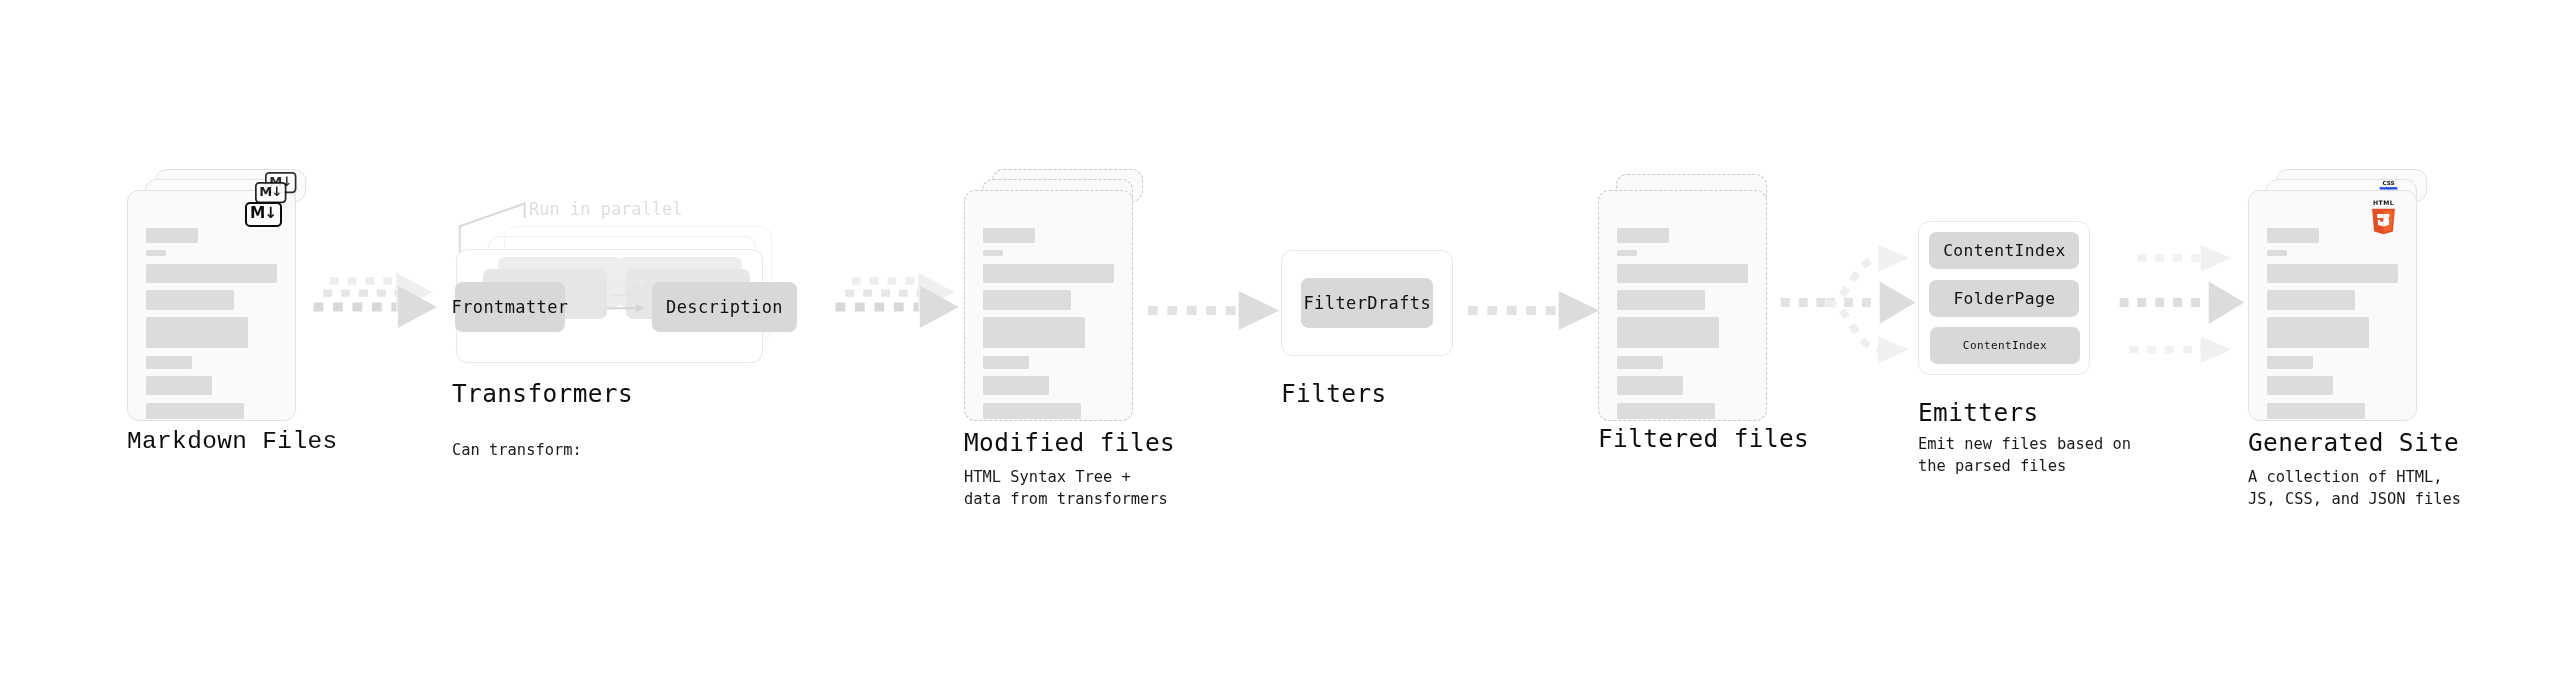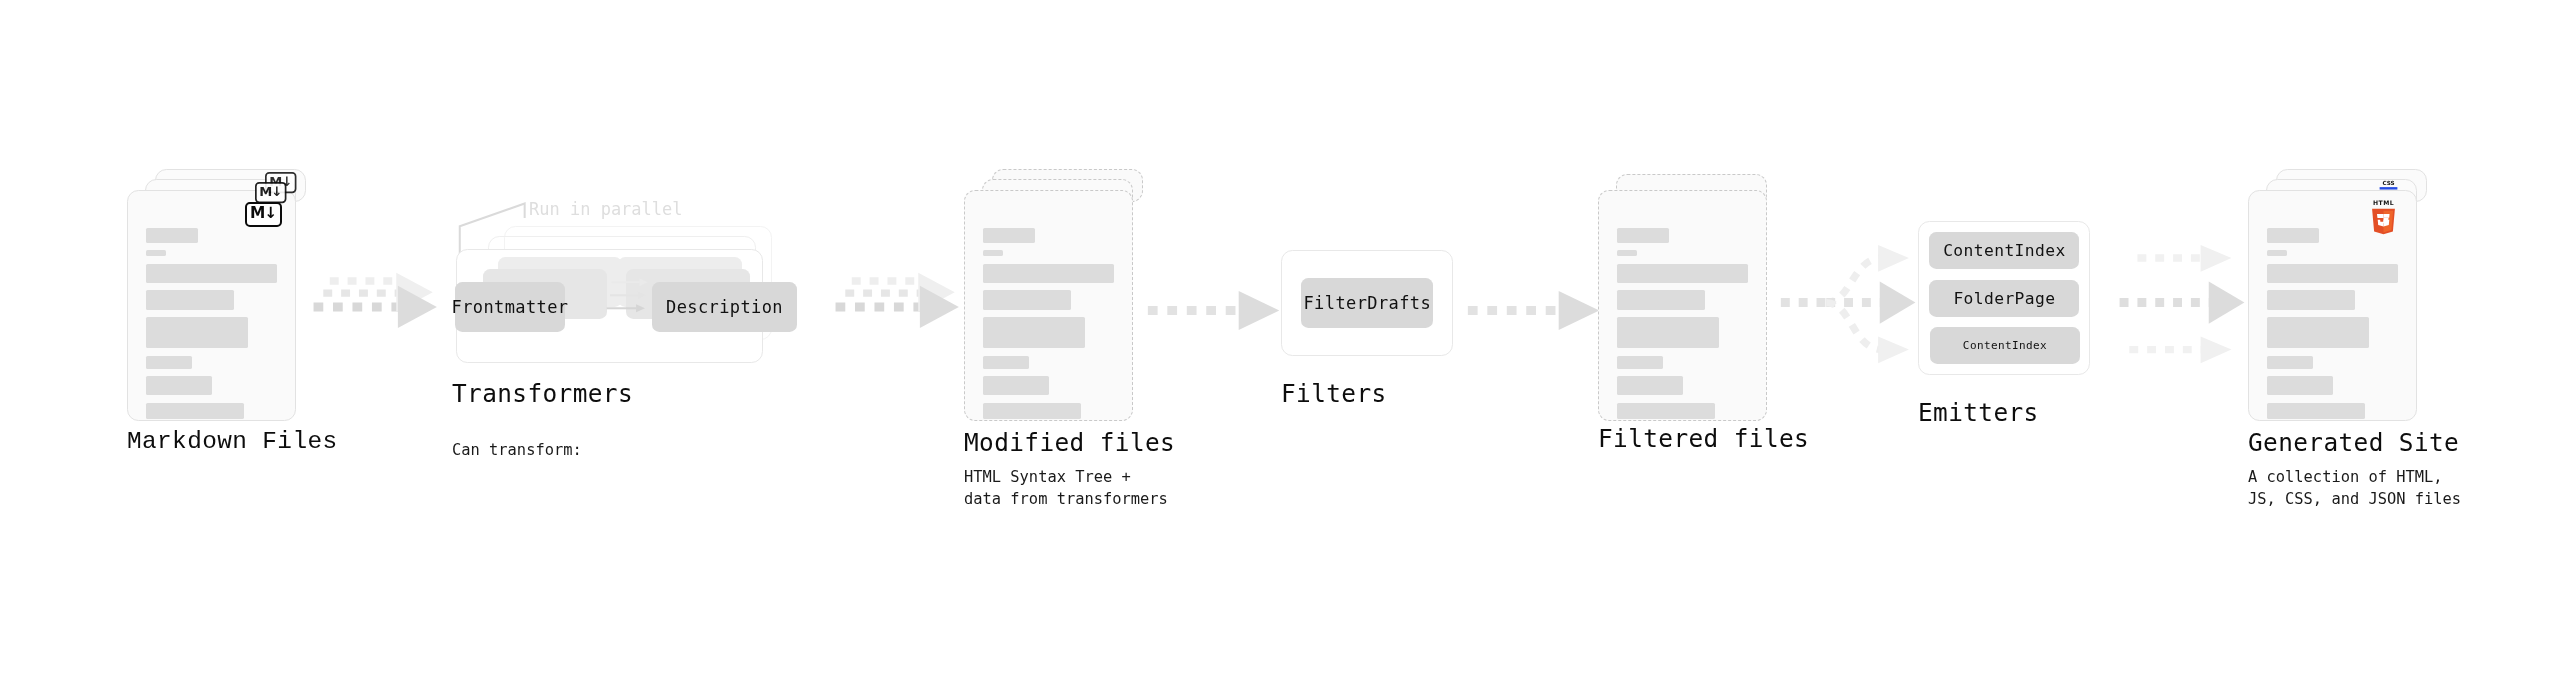--- a/index.html
+++ b/index.html
@@ -301,20 +301,22 @@
         <span>ContentIndex</span>
       </div>
     <div class="chip" style="left:11.4px;top:59px;width:150px;height:37px;font-size:16.3px;">
         <span>FolderPage</span>
       </div>
     <div class="chip" style="left:12px;top:106px;width:150px;height:37px;font-size:11px;">
         <span>ContentIndex</span>
       </div>
   </div>
   <div class="title" style="left:1918px;top:398px;">Emitters</div>
+  <div class="desc" style="left:1918px;top:433px;">Emit new files based on
+the parsed files</div>
 
   <div class="node" style="left:2105px;top:236px;">
     <svg width="154" height="138" viewBox="0 0 190 170">
       <g fill="none" stroke-dasharray="11 11">
         <line x1="40" y1="27" x2="122" y2="27" stroke="#f1f1f1" stroke-width="9"></line>
         <line x1="18" y1="82" x2="132" y2="82" stroke="#dedede" stroke-width="11"></line>
         <line x1="30" y1="140" x2="122" y2="140" stroke="#f1f1f1" stroke-width="9"></line>
       </g>
       <polygon points="118,11 156,27 118,44" fill="#f0f0f0"></polygon>
       <polygon points="128,56 172,82 128,108" fill="#dcdcdc"></polygon>

